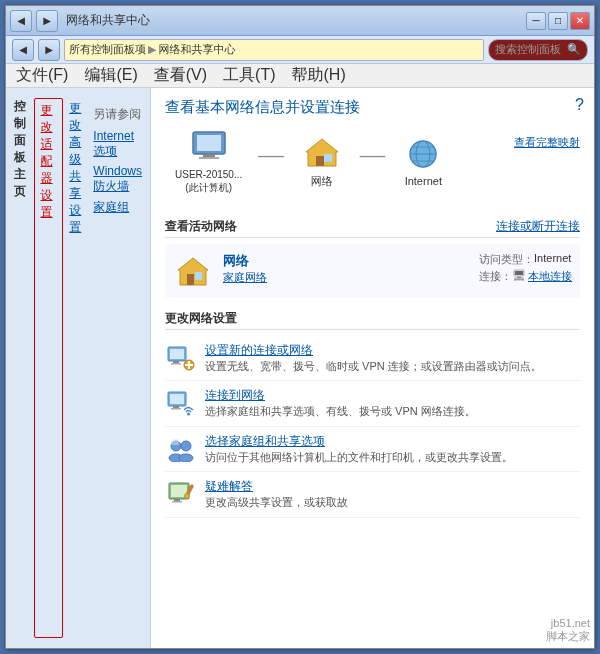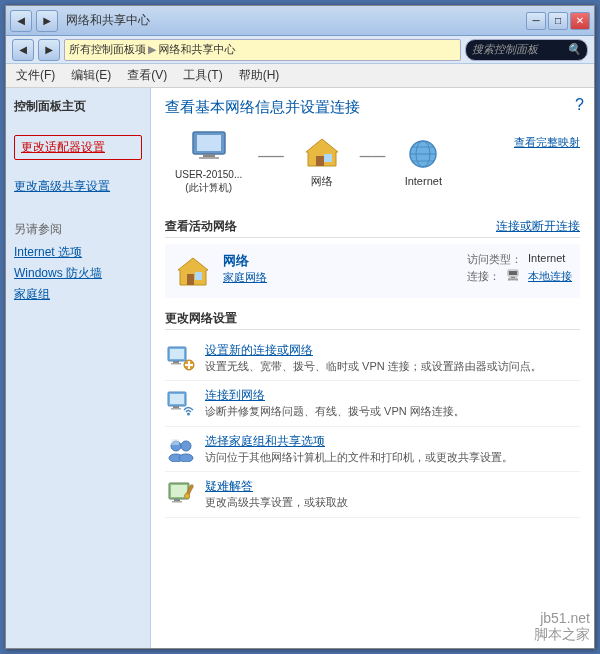--- a/index.html
+++ b/index.html
@@ -81,67 +81,66 @@
       border-radius: 2px;
       display: flex;
       align-items: center;
       padding: 0 4px;
       font-size: 11px;
       color: #333;
       overflow: hidden;
     }
     .breadcrumb-sep { color: #888; margin: 0 2px; }
     .search-box {
-      width: 123px;
+      width: 100px;
       height: 22px;
       border: 1px solid #aac;
-      background: #0f172a;
+      background: #7f1d1d;
       border-radius: 10px;
       display: flex;
       align-items: center;
       padding: 0 6px;
       font-size: 11px;
       color: #999;
-      font-style: italic;
     }
 
     
     .menu-bar {
       height: 24px;
       background: #f0f0f0;
       display: flex;
       align-items: center;
       padding: 0 4px;
       border-bottom: 1px solid #d0d0d0;
       gap: 4px;
     }
     .menu-item {
       padding: 16px 6px;
       cursor: pointer;
       border-radius: 2px;
-      font-size: 12px;
+      font-size: 16px;
       color: #333;
     }
 
     
     .main-area {
       flex: 1;
       display: flex;
       overflow: hidden;
     }
 
     
     .sidebar {
       width: 145px;
       background: #dce8f5;
       border-right: 1px solid #b8d0e8;
       padding: 10px 8px;
       display: flex;
-      flex-direction: column;
-      gap: 16px;
+      flex-direction: row;
+      gap: 6px;
     }
     .sidebar-title {
       font-size: 12px;
       font-weight: bold;
       color: #333;
       margin-bottom: 4px;
     }
     .sidebar-link {
       color: #0057a8;
       cursor: pointer;
@@ -254,21 +253,20 @@
       text-decoration: underline;
     }
     .net-details {
       display: flex;
       flex-direction: column;
       gap: 2px;
       font-size: 11px;
     }
     .net-detail-row {
       display: flex;
-      gap: 6px;
       text-align: right;
     }
     .detail-label { color: #666; white-space: nowrap; }
     .detail-value { color: #333; }
     .detail-link { color: #0057a8; cursor: pointer; text-decoration: underline; }
 
     
     .settings-section { margin-top: 4px; }
     .setting-item {
       display: flex;
@@ -296,21 +294,21 @@
       color: #555;
       font-size: 11px;
       line-height: 1.4;
     }
 
     
     .watermark {
       position: absolute;
       bottom: 4px;
       right: 4px;
-      font-size: 14px;
+      font-size: 11px;
       color: rgba(80,80,80,0.6);
       pointer-events: none;
     }
 
     
     svg { display: block; }
   </style>
 </head>
 <body>
 
@@ -480,21 +478,21 @@
               <rect x="7" y="18" width="6" height="2" fill="#888"></rect>
               <rect x="5" y="20" width="10" height="1.5" fill="#aaa"></rect>
 
               <path d="M18,22 Q22,17 27,22" fill="none" stroke="#4888c0" stroke-width="1.5"></path>
               <path d="M20,24 Q22,21 25,24" fill="none" stroke="#4888c0" stroke-width="1.5"></path>
               <circle cx="22.5" cy="26" r="1.5" fill="#4888c0"></circle>
             </svg>
           </div>
           <div class="setting-text">
             <div class="setting-title">连接到网络</div>
-            <div class="setting-desc">诊断并修复网络问题、有线、拨号或 VPN 网络连接。</div>
+            <div class="setting-desc">选择家庭组和共享选项、有线、拨号或 VPN 网络连接。</div>
           </div>
         </div>
 
         <div class="setting-item">
           <div class="setting-icon">
             <svg width="30" height="28" viewBox="0 0 30 28">
               <circle cx="10" cy="12" r="5" fill="#6899d8" stroke="#4878b8" stroke-width="1"></circle>
               <circle cx="20" cy="12" r="5" fill="#6899d8" stroke="#4878b8" stroke-width="1"></circle>
               <ellipse cx="10" cy="24" rx="7" ry="4" fill="#6899d8" stroke="#4878b8" stroke-width="1"></ellipse>
               <ellipse cx="20" cy="24" rx="7" ry="4" fill="#6899d8" stroke="#4878b8" stroke-width="1"></ellipse>

